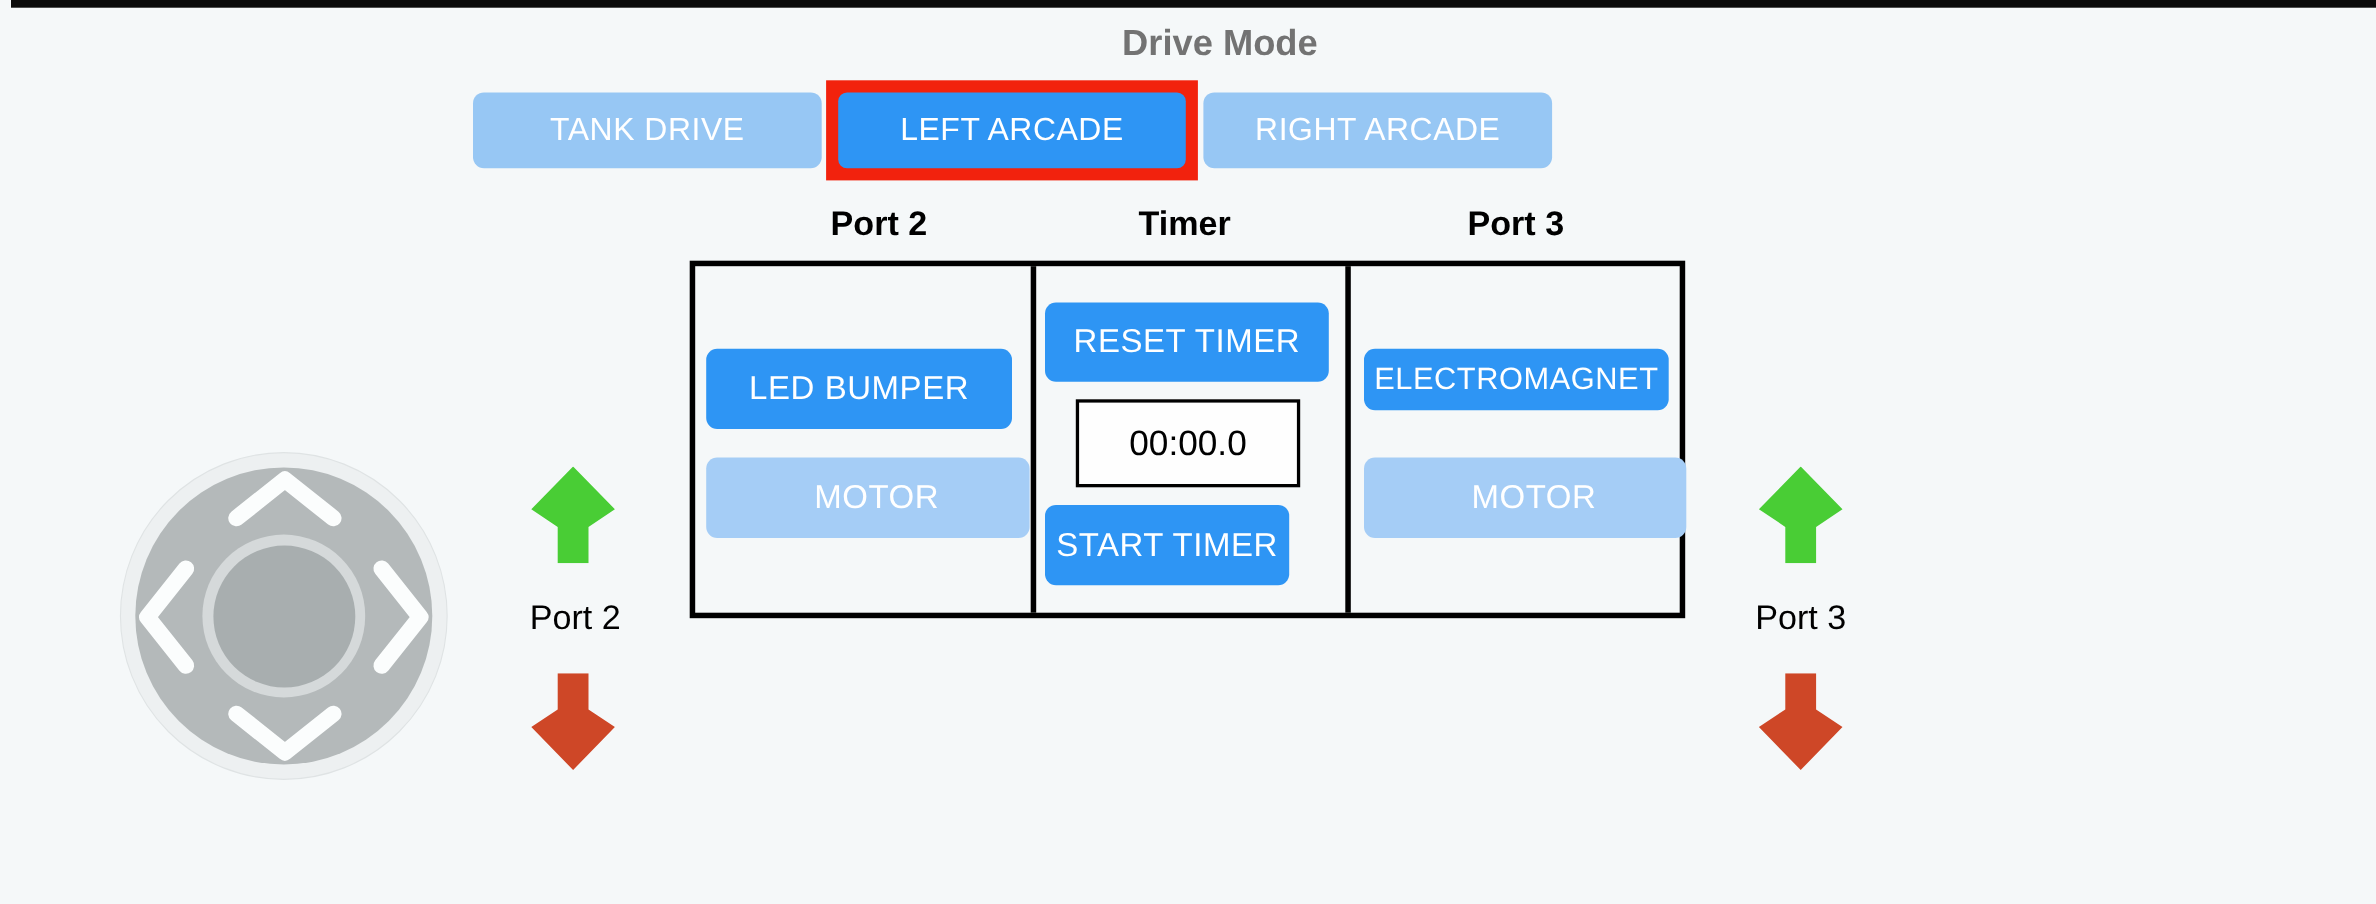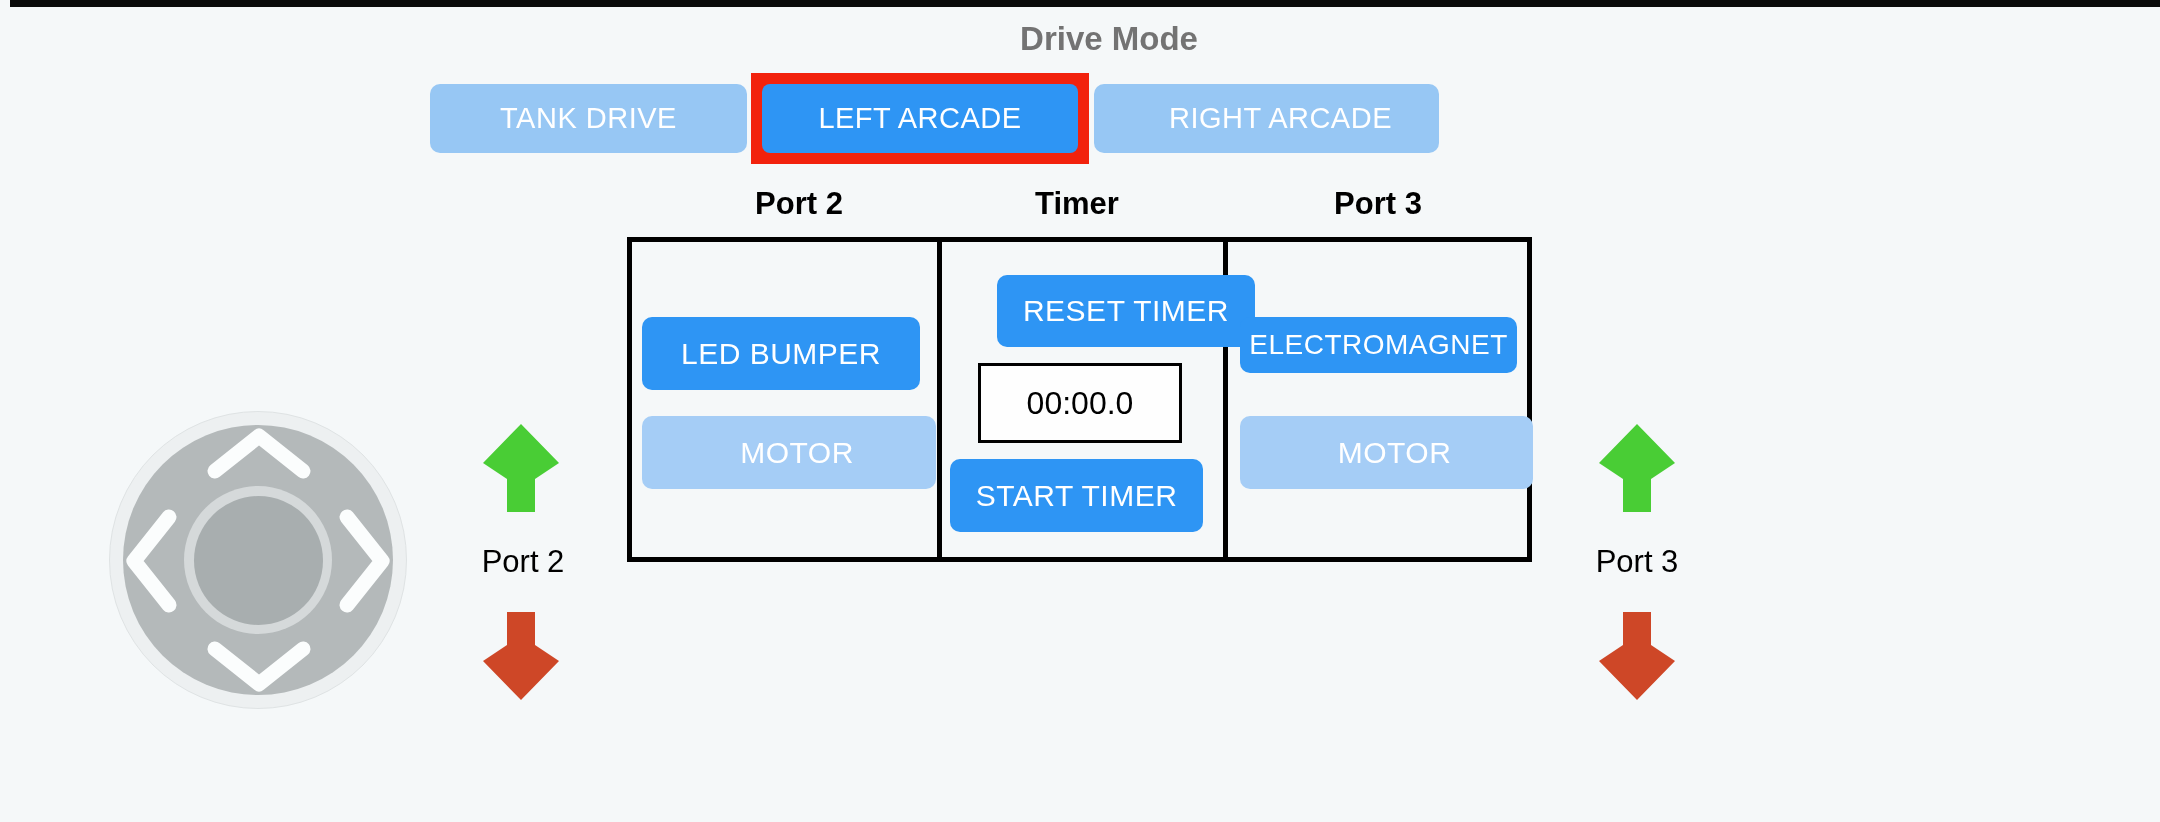--- a/index.html
+++ b/index.html
@@ -77,38 +77,38 @@
   <div class="topbar"></div>
 
   <div class="title">Drive Mode</div>
 
   <div class="drive-btn" style="left:430px;">TANK DRIVE</div>
 
   <div class="sel-wrap">
     <div class="drive-btn">LEFT ARCADE</div>
   </div>
 
-  <div class="drive-btn" style="left:1094px;padding-left:28px;">RIGHT ARCADE</div>
+  <div class="drive-btn" style="left:1094px;">RIGHT ARCADE</div>
 
 
   <div class="col-header" style="left:799px;">Port 2</div>
   <div class="col-header" style="left:1077px;">Timer</div>
   <div class="col-header" style="left:1378px;">Port 3</div>
 
   <div class="panel">
     <div class="divider" style="left:305px;"></div>
     <div class="divider" style="left:591px;"></div>
   </div>
 
   <div class="ctl-btn active" style="left:642px;top:317px;width:278px;height:73px;">LED BUMPER</div>
   <div class="ctl-btn light" style="left:642px;top:416px;width:278px;height:73px;">MOTOR</div>
 
-  <div class="ctl-btn active" style="left:997px;top:275px;width:258px;height:72px;">RESET TIMER</div>
+  <div class="ctl-btn active" style="left:950px;top:275px;width:258px;height:72px;">RESET TIMER</div>
   <div class="timer-box">00:00.0</div>
-  <div class="ctl-btn active" style="left:950px;top:459px;width:253px;height:73px;">START TIMER</div>
+  <div class="ctl-btn active" style="left:950px;top:459px;width:222px;height:73px;">START TIMER</div>
 
   <div class="ctl-btn active" style="left:1240px;top:317px;width:277px;height:56px;font-size:28px;">ELECTROMAGNET</div>
   <div class="ctl-btn light" style="left:1240px;top:416px;width:277px;height:73px;">MOTOR</div>
 
   <div class="joystick">
     <div class="joy-pad"></div>
     <div class="joy-base"></div>
     <svg class="joy-svg" width="298" height="298" viewBox="0 0 298 298">
       <polyline points="106,60 150,25 194,60" fill="none" stroke="#FBFDFD" stroke-width="15" stroke-linecap="round" stroke-linejoin="round"></polyline>
       <polyline points="106,238 150,273 194,238" fill="none" stroke="#FBFDFD" stroke-width="15" stroke-linecap="round" stroke-linejoin="round"></polyline>

